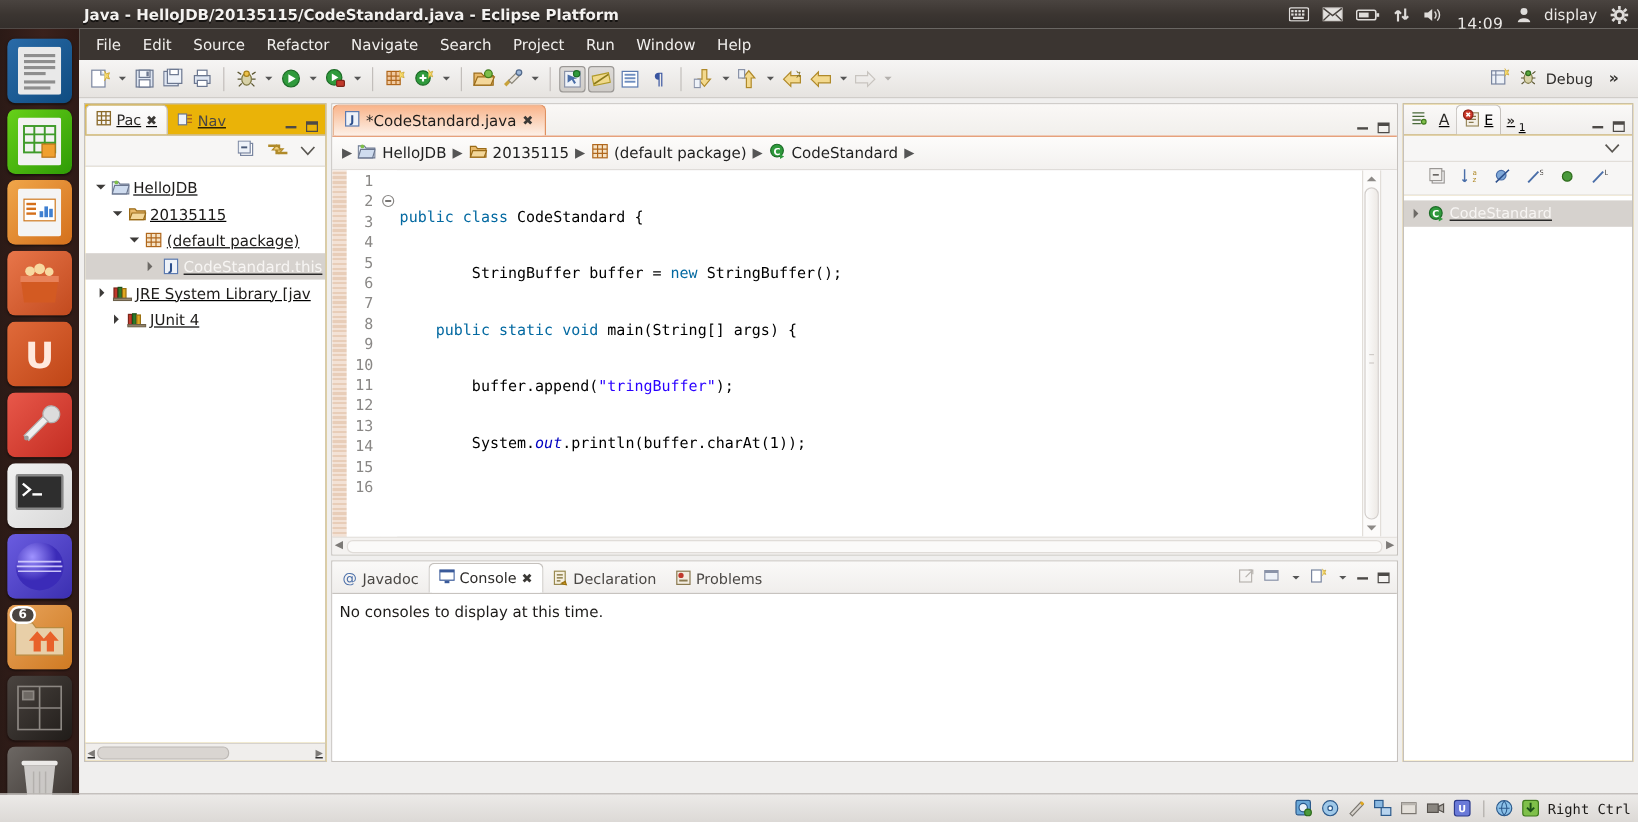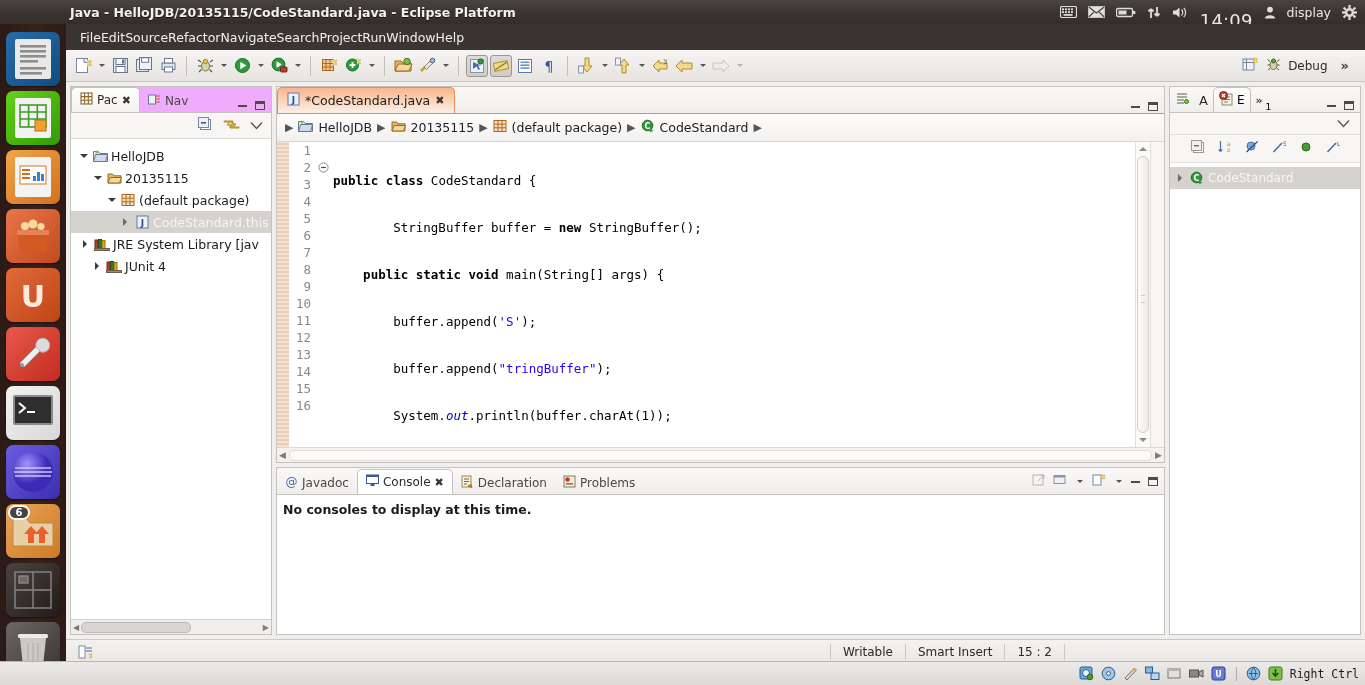--- a/index.html
+++ b/index.html
@@ -19,21 +19,21 @@
     background: linear-gradient(to bottom, #4a4440 0%, #3b3531 50%, #332e2b 100%);
     color: #f4f2f0;
     display: flex; align-items: center;
   }
   #win-title {
     font-weight: bold; font-size: 12.5px; margin-left: 70px;
     text-shadow: 0 1px 0 rgba(0,0,0,.6); white-space: nowrap;
   }
   #tray { margin-left: auto; display: flex; align-items: center; gap: 11px; padding-right: 8px; }
   #tray .tr { display: flex; align-items: center; opacity: .95; }
-  #tray .clock { font-size: 18px; letter-spacing: .2px; margin-top: 16px; }
+  #tray .clock { font-size: 13px; letter-spacing: .2px; margin-top: 16px; }
   #tray .uname { font-size: 12.5px; }
 
   
   #launcher {
     position: absolute; left: 0; top: 24px; width: 66px; height: 661px;
     background: linear-gradient(to right, #2b1a16 0%, #3a211c 55%, #2e1a16 100%);
     padding-top: 4px;
   }
   .lnk { position: relative; width: 54px; height: 54px; margin: 4px auto 5px auto;
          border-radius: 7px; overflow: hidden; box-shadow: 0 1px 2px rgba(0,0,0,.5); }
@@ -52,21 +52,21 @@
     font-size: 10px; line-height: 12px; text-align: center; z-index: 4; font-weight: bold;
   }
 
   
   #eclipse {
     position: absolute; left: 66px; top: 24px; width: 1299px; height: 637px;
     background: #f0efee;
   }
   #menubar {
     height: 26px; background: #3b3531; display: flex; align-items: center;
-    padding-left: 14px; color: #f1efed; font-size: 12.5px;
+    padding-left: 14px; gap: 18px; color: #f1efed; font-size: 12.5px;
   }
   #menubar .mi { cursor: default; white-space: nowrap; }
 
   #toolbar {
     height: 32px; background: linear-gradient(to bottom,#f6f5f4,#e6e3e0);
     border-bottom: 1px solid #c9c5c1; display: flex; align-items: center;
     padding: 0 6px; gap: 2px; position: relative;
   }
   .tbtn { width: 22px; height: 22px; display: flex; align-items: center; justify-content: center;
           border-radius: 3px; }
@@ -74,21 +74,21 @@
   .tsep { width: 1px; height: 20px; background: #c2bebb; margin: 0 5px; }
   .tarrow { width: 11px; height: 22px; display: flex; align-items: center; justify-content: center; }
   .tarrow i { border: 3.5px solid transparent; border-top-color: #555; margin-top: 3px; display: block; }
   .tarrow.dim i { border-top-color: #b3b0ad; }
   #persp { margin-left: auto; display: flex; align-items: center; gap: 7px; padding-right: 4px; }
   #persp .plabel { font-size: 12px; color: #2e2c2a; }
   #persp .chev { font-size: 13px; color: #3a3835; font-weight: bold; padding: 0 6px; }
 
   
   #workbench { position: relative; height: 557px; background: #f0efee; padding: 4px; display: flex; gap: 4px; }
-  .vpanel { background: #f0abfc; display: flex; flex-direction: column; }
+  .vpanel { background: #eab308; display: flex; flex-direction: column; text-decoration: underline; }
 
   
   .tabstrip { height: 26px; display: flex; align-items: flex-end; position: relative;
               border-bottom: 1px solid #c5c1bd; }
   .tab { display: flex; align-items: center; gap: 4px; height: 23px; padding: 0 8px;
          font-size: 12px; color: #2c2a28; position: relative; }
   .tab.active {
     background: linear-gradient(to bottom,#fdfdfd,#f4f2f0);
     border: 1px solid #c5c1bd; border-bottom: none;
     border-radius: 5px 5px 0 0; height: 25px; font-weight: normal;
@@ -128,21 +128,21 @@
                 border-bottom: 1px solid #d8d4d0; font-size: 12.5px; color: #222; }
   .bcsep { color: #555; font-size: 11px; }
   #code-area { flex: 1; display: flex; min-height: 0; position: relative; background: #fff; }
   #gutter-annot { width: 12px; background: repeating-linear-gradient(0deg,#f3e2d6 0 2px,#e8cdb8 2px 4px); }
   #gutter-num { width: 28px; background: #fff; color: #8a8886; text-align: right;
                 padding-right: 6px; font-family: "DejaVu Sans Mono", monospace; font-size: 12.5px; }
   #gutter-fold { width: 14px; background: #fff; }
   #code { flex: 1; font-family: "DejaVu Sans Mono", monospace; font-size: 12.5px;
           white-space: pre; overflow: hidden; position: relative; }
   .cl { height: 17px; line-height: 17px; padding-left: 2px; }
-  .kw { color: #000000; font-weight: bold; }
+  .kw { color: #0369a1; font-weight: normal; }
   .str { color: #2a00ff; }
   .fld { color: #0000c0; font-style: italic; }
   #vscroll { width: 15px; background: #fcfbfa; border-left: 1px solid #e2ded9;
              display: flex; flex-direction: column; align-items: center; }
   .sb-arrow { width: 13px; height: 13px; display:flex; align-items:center; justify-content:center; }
   .sb-arrow i.up { border: 4px solid transparent; border-bottom-color: #8d8a87; margin-bottom: 3px; }
   .sb-arrow i.dn { border: 4px solid transparent; border-top-color: #8d8a87; margin-top: 3px; }
   #vthumb { width: 12px; flex: 1; margin: 1px 0; background: linear-gradient(to right,#fdfdfd,#eeeae6);
             border: 1px solid #d2cecb; border-radius: 6px; position: relative; }
   #vthumb::after { content:""; position:absolute; left:3px; right:3px; top:50%;
@@ -151,21 +151,21 @@
   #ed-hscroll { height: 15px; background: #f4f2f0; border-top: 1px solid #ddd9d5;
                 display: flex; align-items: center; justify-content: space-between; padding: 0 2px; }
   #ed-hscroll .ha { font-size: 9px; color: #7d7a77; }
   #ed-hscroll .htrack { flex: 1; height: 11px; margin: 0 3px; background: #fbfaf9; border: 1px solid #e0dcd8; border-radius: 5px; }
 
   
   #bottom { height: 168px; border: 1px solid #c5c1bd; background: #fff; display: flex; flex-direction: column; }
   #bot-tabs { height: 27px; background: linear-gradient(to bottom,#faf9f8,#f0eeec);
               display: flex; align-items: flex-end; border-bottom: 1px solid #c7c3bf; }
   #bot-tabs .tab.active { background: #fff; }
-  #console-body { flex: 1; background: #fff; padding: 7px 6px; font-size: 12.5px; color: #1d1b19; font-weight: bold; }
+  #console-body { flex: 1; background: #fff; padding: 7px 6px; font-size: 12.5px; color: #1d1b19; }
 
   
   #rightpanel { width: 192px; border: 1px solid #c5c1bd; }
   #rp-tabs { height: 26px; display: flex; align-items: flex-end; background: linear-gradient(to bottom,#faf9f8,#f0eeec);
              border-bottom: 1px solid #c5c1bd; }
   #rp-tabs .rtab { display:flex; align-items:center; gap:3px; height:23px; padding:0 5px; font-size: 12px; }
   #rp-tabs .rtab.active { background: linear-gradient(to bottom,#fdfdfd,#f4f2f0);
                           border:1px solid #c5c1bd; border-bottom:none; border-radius:5px 5px 0 0; height:25px; }
   #rp-menu { height: 22px; display:flex; align-items:center; justify-content:flex-end; padding-right:10px;
              border-bottom: 1px solid #e2ded9; background:#f7f6f5; }
@@ -848,21 +848,20 @@
               <svg width="11" height="11" viewBox="0 0 11 11" style="margin-top:3px">
                   <circle cx="5.5" cy="5.5" r="4.6" fill="#fff" stroke="#8a8886"></circle>
                   <path d="M3 5.5 h5" stroke="#4a4744" stroke-width="1.2"></path>
                 </svg>
             </div>
           </div>
           <div id="code">
             <div class="cl"><span class="kw">public</span> <span class="kw">class</span> CodeStandard {</div>
             <div class="cl">        StringBuffer buffer = <span class="kw">new</span> StringBuffer();</div>
             <div class="cl">    <span class="kw">public</span> <span class="kw">static</span> <span class="kw">void</span> main(String[] args) {</div>
-            <div class="cl">        buffer.append(<span class="str">'S'</span>);</div>
             <div class="cl">        buffer.append(<span class="str">"tringBuffer"</span>);</div>
             <div class="cl">        System.<span class="fld">out</span>.println(buffer.charAt(1));</div>
             
             
             
             
             
             
             
             
@@ -1060,38 +1059,20 @@
                 <text x="6.5" y="10" font-family="DejaVu Sans" font-size="8" font-weight="bold" fill="#fff" text-anchor="middle">C</text>
                 <path d="M9 9.5 l3.5 2 -3.5 2 z" fill="#2f9a3c"></path>
               </svg>
           </span>
           <span>CodeStandard</span>
         </div>
       </div>
     </div>
   </div>
 
-  <div id="statusbar">
-    <span class="sbcell">
-      <svg width="16" height="16" viewBox="0 0 16 16">
-          <rect x="1" y="2" width="6" height="12" fill="#fff" stroke="#7a86a0"></rect>
-          <path d="M8 4 h6 M8 7 h6" stroke="#4a6ea8" stroke-width="1.2"></path>
-          <path d="M11 9 l1 1.8 1.8-.7-.7 1.8.7 1.8-1.8-.7-1 1.8" fill="#f6d96a" stroke="#c9a12a" stroke-width=".6"></path>
-        </svg>
-    </span>
-    <span style="flex:1"></span>
-    <span class="sbdiv"></span>
-    <span class="sbcell">Writable</span>
-    <span class="sbdiv"></span>
-    <span class="sbcell">Smart Insert</span>
-    <span class="sbdiv"></span>
-    <span class="sbcell">15 : 2</span>
-    <span class="sbdiv"></span>
-    <span style="width:300px"></span>
-  </div>
 </div>
 
 <div id="vbox">
   <span class="vico">
     <svg width="15" height="15" viewBox="0 0 15 15">
         <rect x="1" y="1" width="12" height="12" rx="1.5" fill="#6aa8d8" stroke="#2c5a8c"></rect>
         <circle cx="7" cy="7" r="3.5" fill="#eaf2fa" stroke="#2c5a8c"></circle>
         <circle cx="11" cy="11" r="2.8" fill="#4a9a3c" stroke="#2f6b1c"></circle>
       </svg>
   </span>

